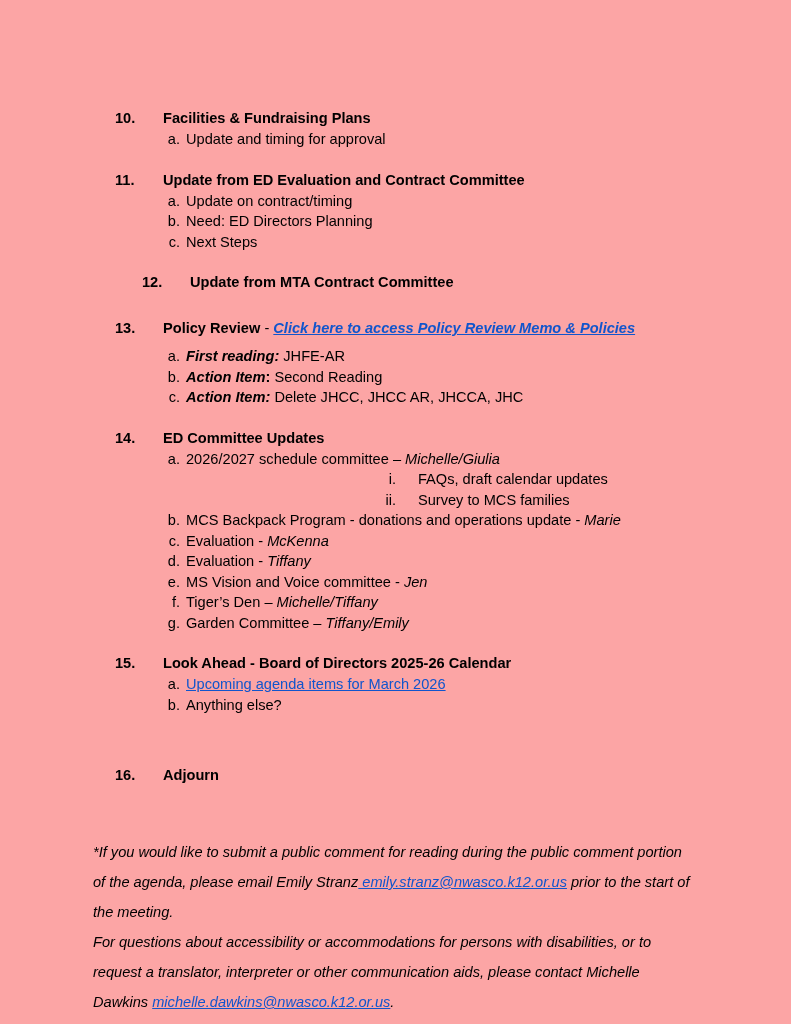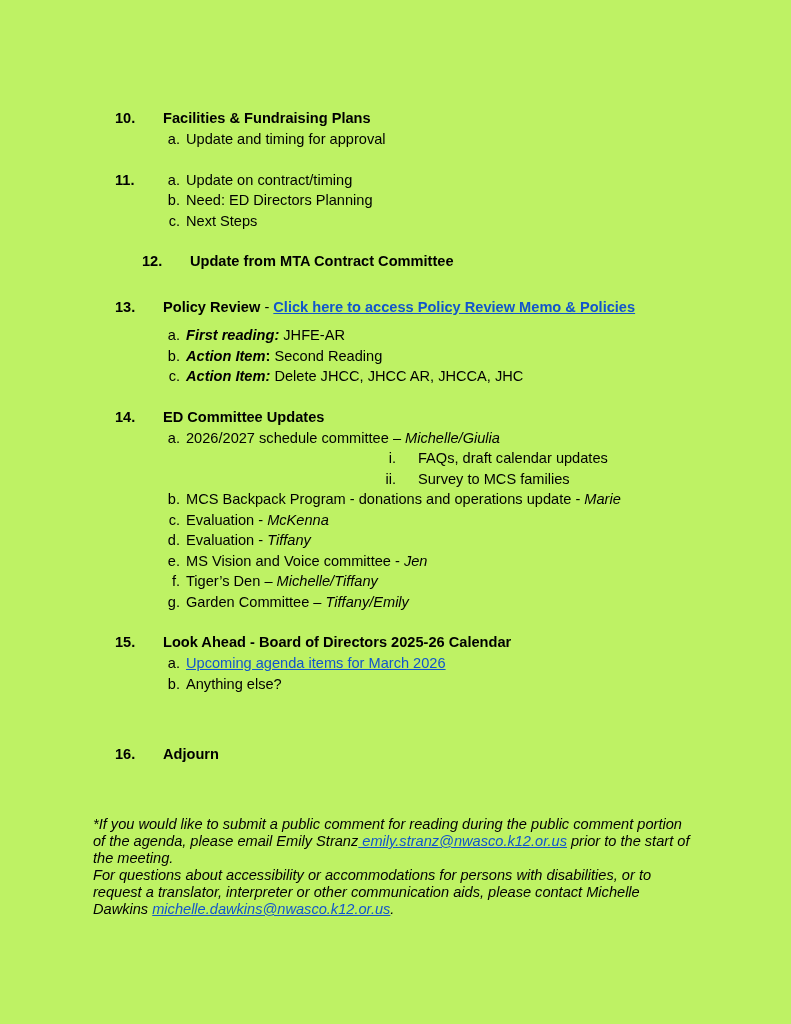--- a/index.html
+++ b/index.html
@@ -10,21 +10,21 @@
   }
   body {
     font-family: "Liberation Sans", sans-serif;
     color: #000000;
     -webkit-font-smoothing: antialiased;
   }
   .page {
     position: relative;
     width: 791px;
     height: 1024px;
-    background: #bef264;
+    background: #fca5a5;
     overflow: hidden;
     box-sizing: border-box;
   }
   .doc-body {
     position: absolute;
     top: 108px;
     left: 0;
     width: 791px;
   }
   .item-l1 {
@@ -108,38 +108,39 @@
   .b  { font-weight: bold; }
   .reg { font-weight: normal; font-style: normal; }
 
   a.doclink, .doclink {
     color: #1155cc;
     text-decoration: underline;
     cursor: pointer;
   }
   .doclink.bi-link {
     font-weight: bold;
+    font-style: italic;
   }
   .doclink.plain-link {
     font-weight: normal;
     font-style: normal;
   }
   .doclink.it-link {
     font-style: italic;
     font-weight: normal;
   }
 
   
   .footnote {
     margin-top: 0;
     padding-left: 93px;
     padding-right: 98px;
     font-size: 14.6px;
     font-style: italic;
-    line-height: 17px;
+    line-height: 30px;
   }
   .footnote p {
     margin: 0;
   }
   .adjourn-gap { height: 30px; }
   .footnote-gap { height: 32px; }
 </style>
 </head>
 <body>
 
@@ -155,20 +156,21 @@
         <li class="item-l2">
           <span class="marker-l2">a.</span>
           <span>Update and timing for approval</span>
         </li>
       </ol>
     </div>
 
     <div class="group">
       <div class="item-l1">
         <span class="marker-l1">11.</span>
+        <span class="title-text">Update from ED Evaluation and Contract Committee</span>
       </div>
       <ol class="level2">
         <li class="item-l2">
           <span class="marker-l2">a.</span>
           <span>Update on contract/timing</span>
         </li>
         <li class="item-l2">
           <span class="marker-l2">b.</span>
           <span>Need: ED Directors Planning</span>
         </li>

